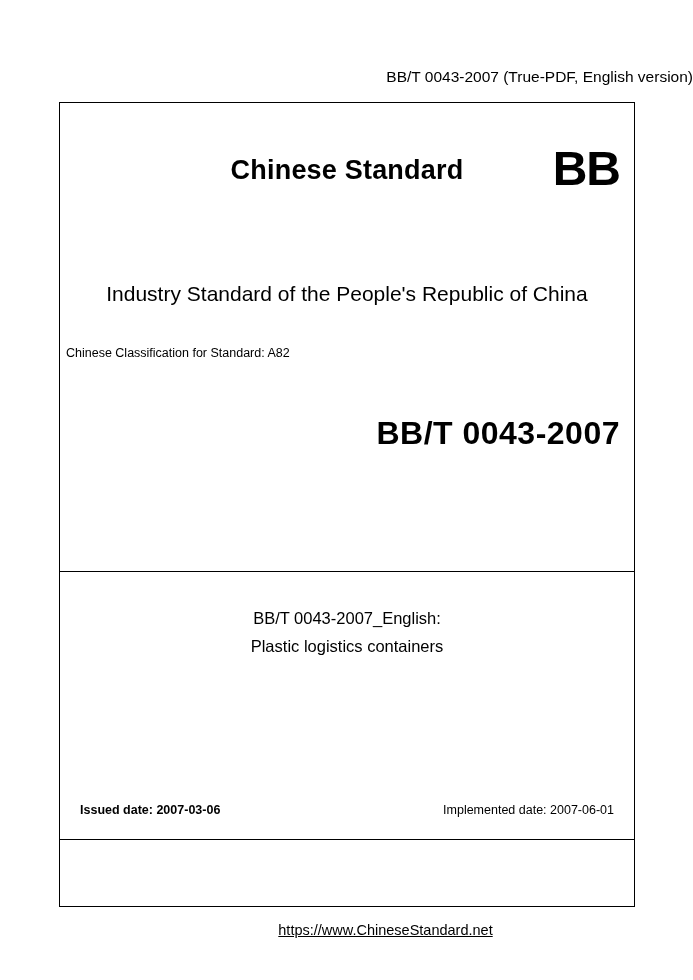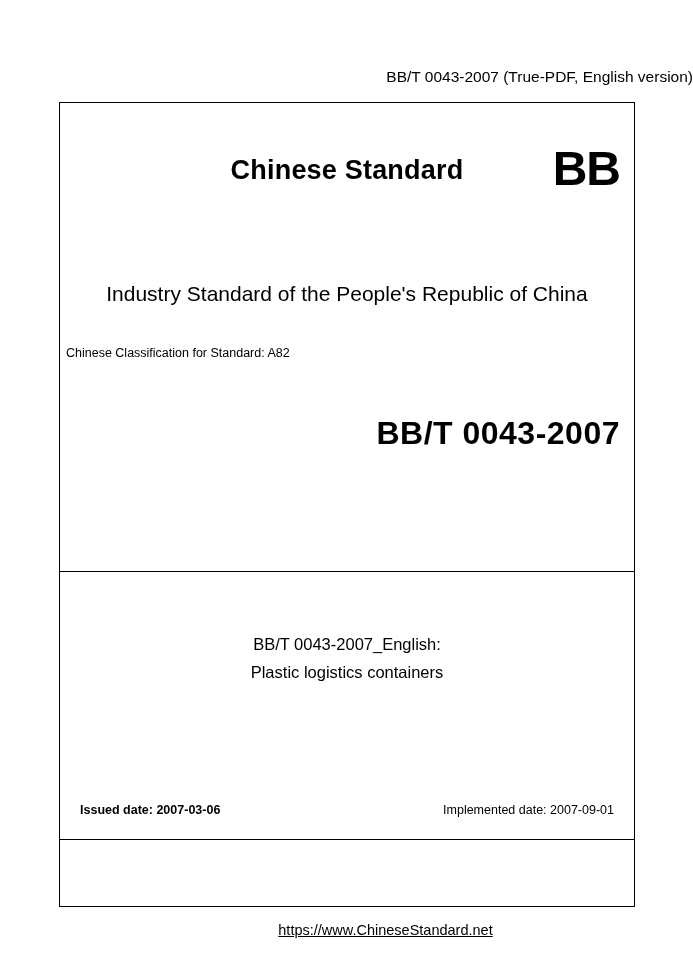--- a/index.html
+++ b/index.html
@@ -88,21 +88,21 @@
     letter-spacing: 0.5px;
   }
   .lower-panel {
     position: relative;
     height: 268px;
     box-sizing: border-box;
     border-bottom: 1.5px solid #000;
   }
   .doc-title {
     position: absolute;
-    top: 58px;
+    top: 32px;
     left: 0;
     width: 100%;
     text-align: center;
     font-size: 16.5px;
     line-height: 28px;
   }
   .dates {
     position: absolute;
     bottom: 18px;
     left: 0;
@@ -162,21 +162,21 @@
       <div class="std-number">BB/T 0043-2007</div>
     </div>
 
     <div class="lower-panel">
       <div class="doc-title">
         <div>BB/T 0043-2007_English:</div>
         <div>Plastic logistics containers</div>
       </div>
       <div class="dates">
         <div class="issued-date">Issued date: 2007-03-06</div>
-        <div class="implemented-date">Implemented date: 2007-09-01</div>
+        <div class="implemented-date">Implemented date: 2007-06-01</div>
       </div>
     </div>
 
 
   </div>
 
   <div class="footer-url">https://www.ChineseStandard.net</div>
 
 </div>
 

